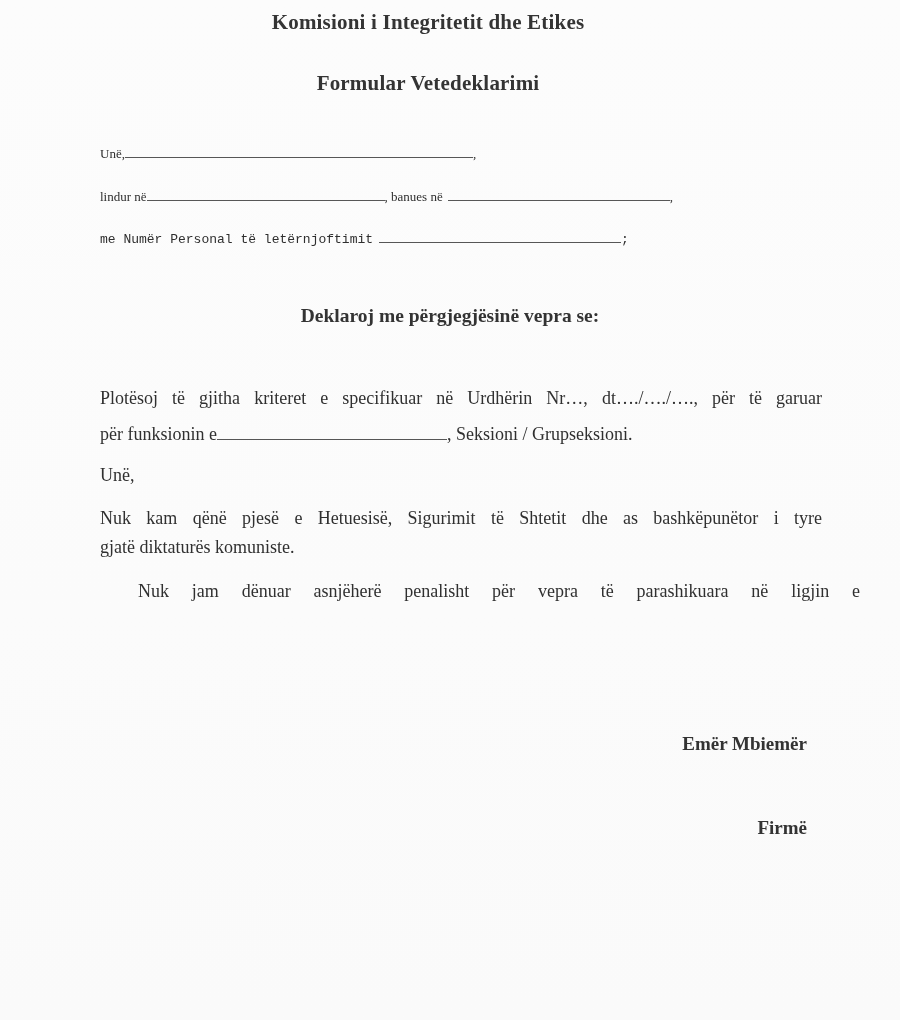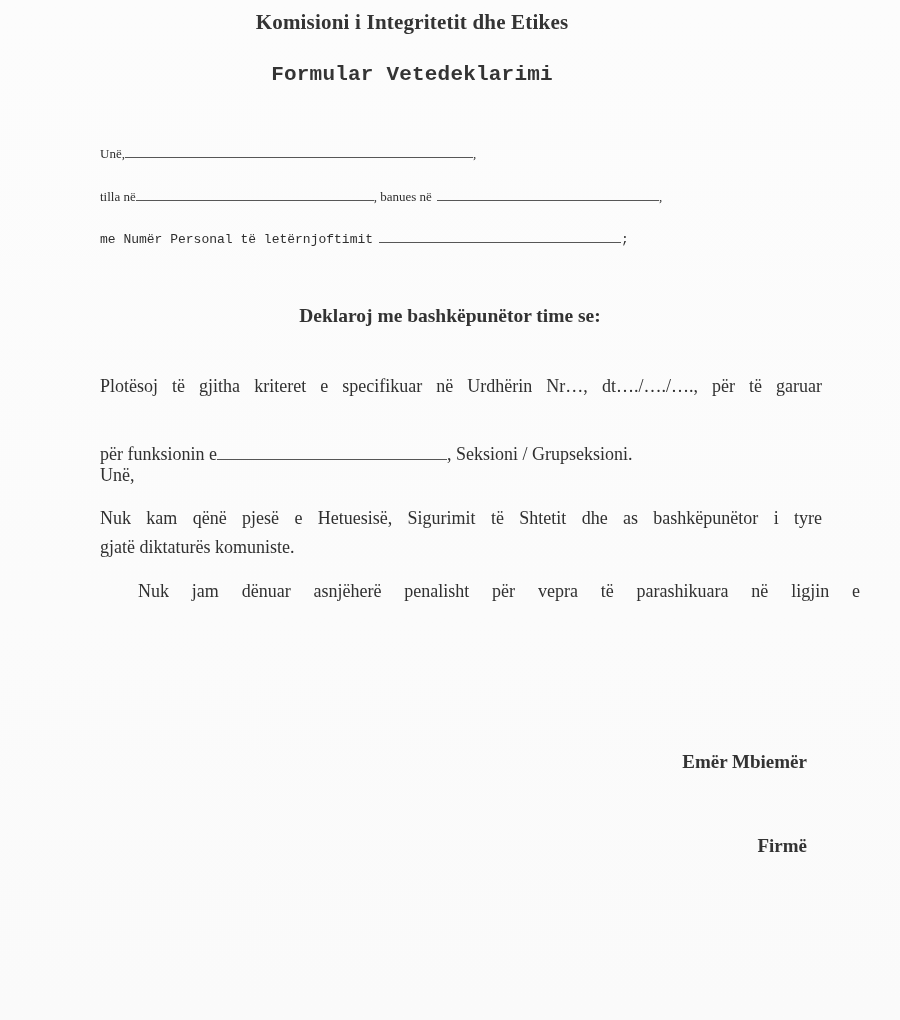--- a/index.html
+++ b/index.html
@@ -23,23 +23,24 @@
   }
   .abs { position: absolute; }
   .doc-title {
     left: 0;
     width: 824px;
     text-align: center;
     font-weight: bold;
     font-size: 21px;
     letter-spacing: 0.2px;
     color: #343434;
+    padding-left: 16px;
   }
   .title1 { top: 10px; }
-  .title2 { top: 63px; font-family: Liberation Mono, monospace; }
+  .title2 { top: 71px; }
   .bodyline {
     left: 100px;
     width: 720px;
     font-size: 13px;
     line-height: 24px;
     white-space: nowrap;
   }
   .line-une    { top: 140px; }
   .line-lindur { top: 183px; }
   .line-numer  { top: 225px; font-family: Liberation Mono, monospace; }
@@ -68,61 +69,60 @@
     width: 722px;
     font-size: 18px;
     line-height: 29px;
     color: #303030;
   }
   .stretch {
     text-align: justify;
     text-align-last: justify;
     white-space: normal;
   }
-  .p-criteria-1 { top: 372px; font-family: Liberation Serif, serif; }
-  .p-criteria-2 { top: 420px; white-space: nowrap; margin-top: 20px; }
+  .p-criteria-1 { top: 384px; font-family: Liberation Serif, serif; }
+  .p-criteria-2 { top: 420px; white-space: nowrap; }
   .p-une        { top: 461px; }
   .p-het-1      { top: 504px; }
   .p-het-2      { top: 533px; }
   .p-den-1      { top: 577px; margin-left: 38px; }
   .p-den-2      { top: 606px; }
   .sig {
     left: 0;
     width: 807px;
     text-align: right;
     font-weight: bold;
     font-size: 19px;
     color: #333;
-    margin-top: 18px;
   }
   .sig-name  { top: 733px; }
   .sig-firme { top: 817px; }
 </style>
 </head>
 <body>
 
 <div class="page">
 
   <div class="abs doc-title title1">Komisioni i Integritetit dhe Etikes</div>
 
   <div class="abs doc-title title2">Formular Vetedeklarimi</div>
 
   <div class="abs bodyline line-une">
     <span>Unë,</span><span class="blank blank-name"></span><span>,</span>
   </div>
 
   <div class="abs bodyline line-lindur">
-    <span>tilla në</span><span class="blank blank-birth"></span><span>, banues në</span><span class="blank blank-residence"></span><span>,</span>
+    <span>lindur në</span><span class="blank blank-birth"></span><span>, banues në</span><span class="blank blank-residence"></span><span>,</span>
   </div>
 
   <div class="abs bodyline line-numer">
     <span>me Numër Personal të letërnjoftimit</span><span class="blank blank-number"></span><span>;</span>
   </div>
 
-  <div class="abs decl-heading">Deklaroj me bashkëpunëtor time se:</div>
+  <div class="abs decl-heading">Deklaroj me përgjegjësinë vepra se:</div>
 
   <div class="abs para stretch p-criteria-1">Plotësoj të gjitha kriteret e specifikuar në Urdhërin Nr…, dt…./…./…., për të garuar</div>
 
   <div class="abs para p-criteria-2">
     <span>për funksionin e</span><span class="blank blank-function"></span><span>, Seksioni / Grupseksioni.</span>
   </div>
 
   <div class="abs para p-une">Unë,</div>
 
   <div class="abs para p-het-2">gjatë diktaturës komuniste.</div>

